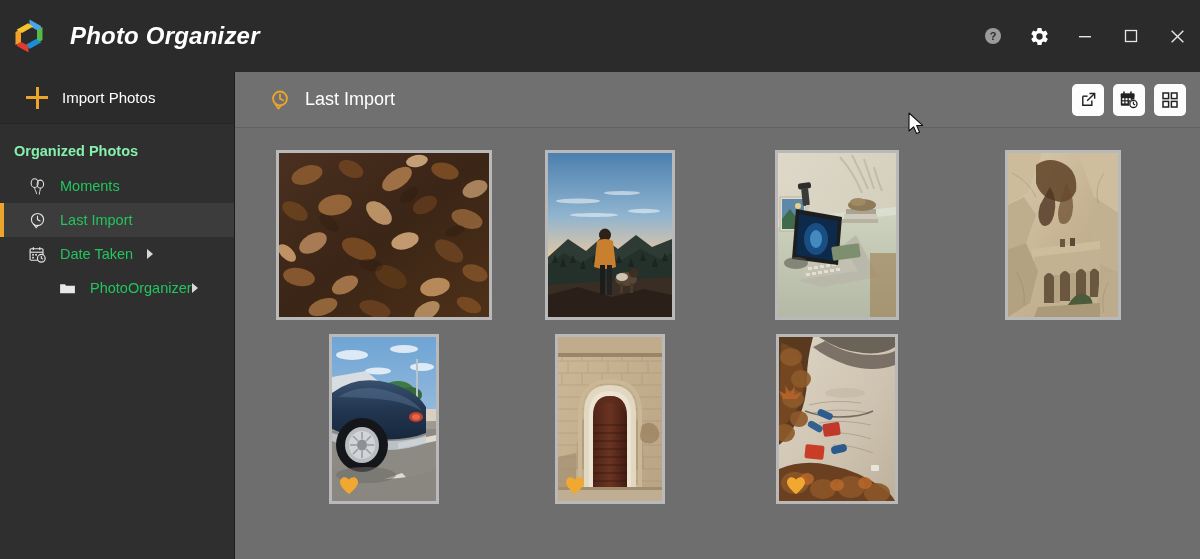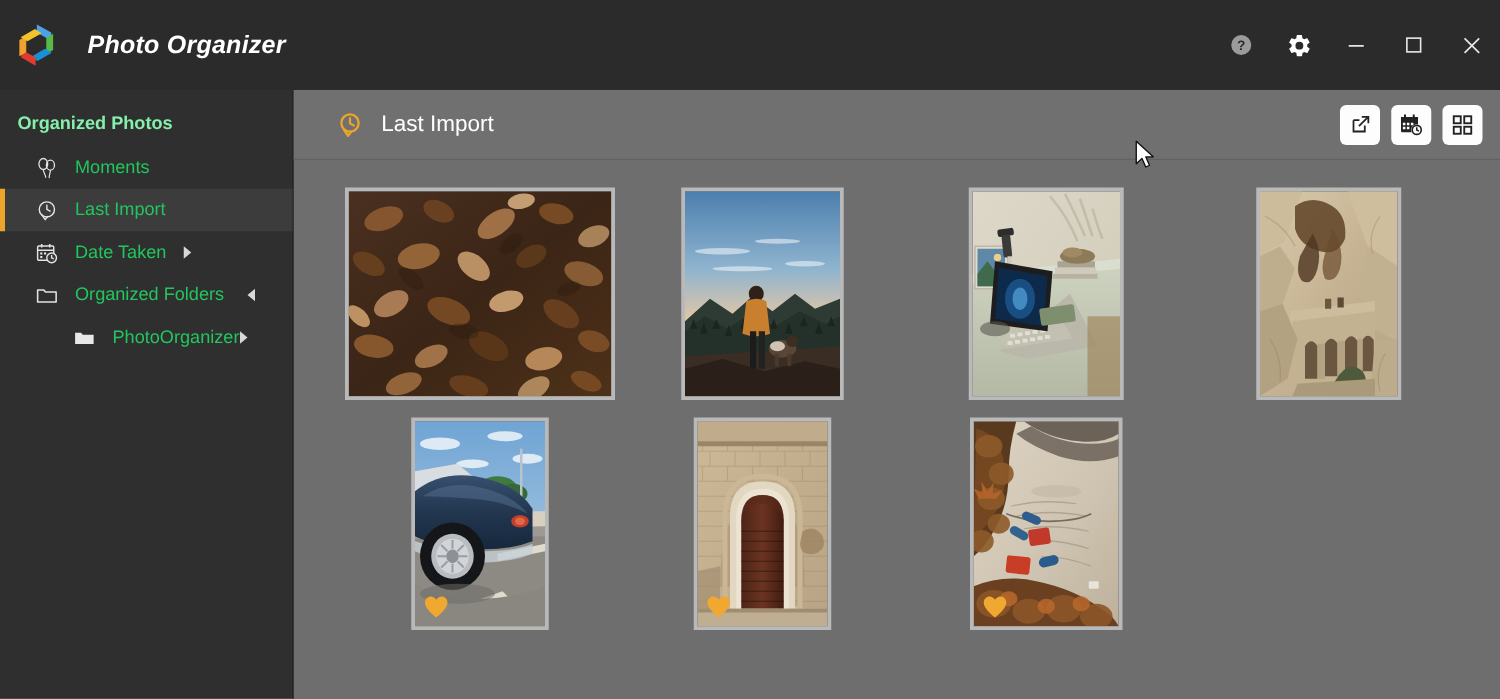--- a/index.html
+++ b/index.html
@@ -24,21 +24,21 @@
     flex: 0 0 72px;
     position: relative;
   }
   .logo-wrap {
     width: 44px; height: 44px;
     margin-left: 10px;
     display: flex; align-items: center; justify-content: center;
   }
   .app-title {
     color: #ffffff;
-    font-size: 20px;
+    font-size: 24px;
     font-style: italic;
     font-weight: bold;
     margin-left: 16px;
     letter-spacing: .2px;
   }
   .win-controls {
     position: absolute;
     right: 0; top: 0; height: 72px;
     display: flex; align-items: center;
   }
@@ -233,20 +233,24 @@
           <path d="M2.5 2.5 L13.5 13.5 M13.5 2.5 L2.5 13.5" stroke="#e6e6e6" stroke-width="1.3" fill="none"></path>
         </svg>
       </div>
     </div>
   </div>
 
   <div class="body-row">
 
     <div class="sidebar">
 
+      <div class="import-row">
+        <span class="plus-icon"></span>
+        <span class="import-label">Import Photos</span>
+      </div>
 
       <div class="section-title">Organized Photos</div>
 
       <div class="nav-item">
         <span class="nav-ico">
           <svg width="19" height="19" viewBox="0 0 20 20">
             <ellipse cx="7" cy="6.5" rx="3.7" ry="4.6" fill="none" stroke="#e4e4e4" stroke-width="1.1"></ellipse>
             <ellipse cx="13" cy="7.5" rx="3.4" ry="4.2" fill="none" stroke="#e4e4e4" stroke-width="1.1"></ellipse>
             <path d="M7 11.2 C7 14 9 15 9 18" fill="none" stroke="#e4e4e4" stroke-width="1"></path>
             <path d="M13 11.8 C13 14.5 11.5 16 12 18.5" fill="none" stroke="#e4e4e4" stroke-width="1"></path>
@@ -278,29 +282,20 @@
             <rect x="7.6" y="9.4" width="1.8" height="1.8" fill="#e4e4e4"></rect>
             <rect x="4.4" y="12.4" width="1.8" height="1.8" fill="#e4e4e4"></rect>
             <circle cx="14" cy="14" r="4.1" fill="#3a3a3a" stroke="#e4e4e4" stroke-width="1.2"></circle>
             <path d="M14 11.6 L14 14 L15.8 14.9" stroke="#e4e4e4" stroke-width="1.1" fill="none"></path>
           </svg>
         </span>
         <span class="nav-label">Date Taken</span>
         <span class="caret"></span>
       </div>
 
-      <div class="nav-item">
-        <span class="nav-ico">
-          <svg width="19" height="19" viewBox="0 0 20 20">
-            <path d="M2.2 5.2 L7.4 5.2 L8.8 7 L17.8 7 L17.8 15.4 L2.2 15.4 Z" fill="none" stroke="#e4e4e4" stroke-width="1.3" stroke-linejoin="round"></path>
-          </svg>
-        </span>
-        <span class="nav-label">Organized Folders</span>
-        <span class="caret up"></span>
-      </div>
 
       <div class="nav-item sub">
         <span class="nav-ico">
           <svg width="19" height="19" viewBox="0 0 20 20">
             <path d="M2.2 5.4 L7.2 5.4 L8.6 7.2 L17.8 7.2 L17.8 15 L2.2 15 Z" fill="#e8e8e8"></path>
           </svg>
         </span>
         <span class="nav-label">PhotoOrganizer</span>
         <span class="caret right-end"></span>
       </div>

